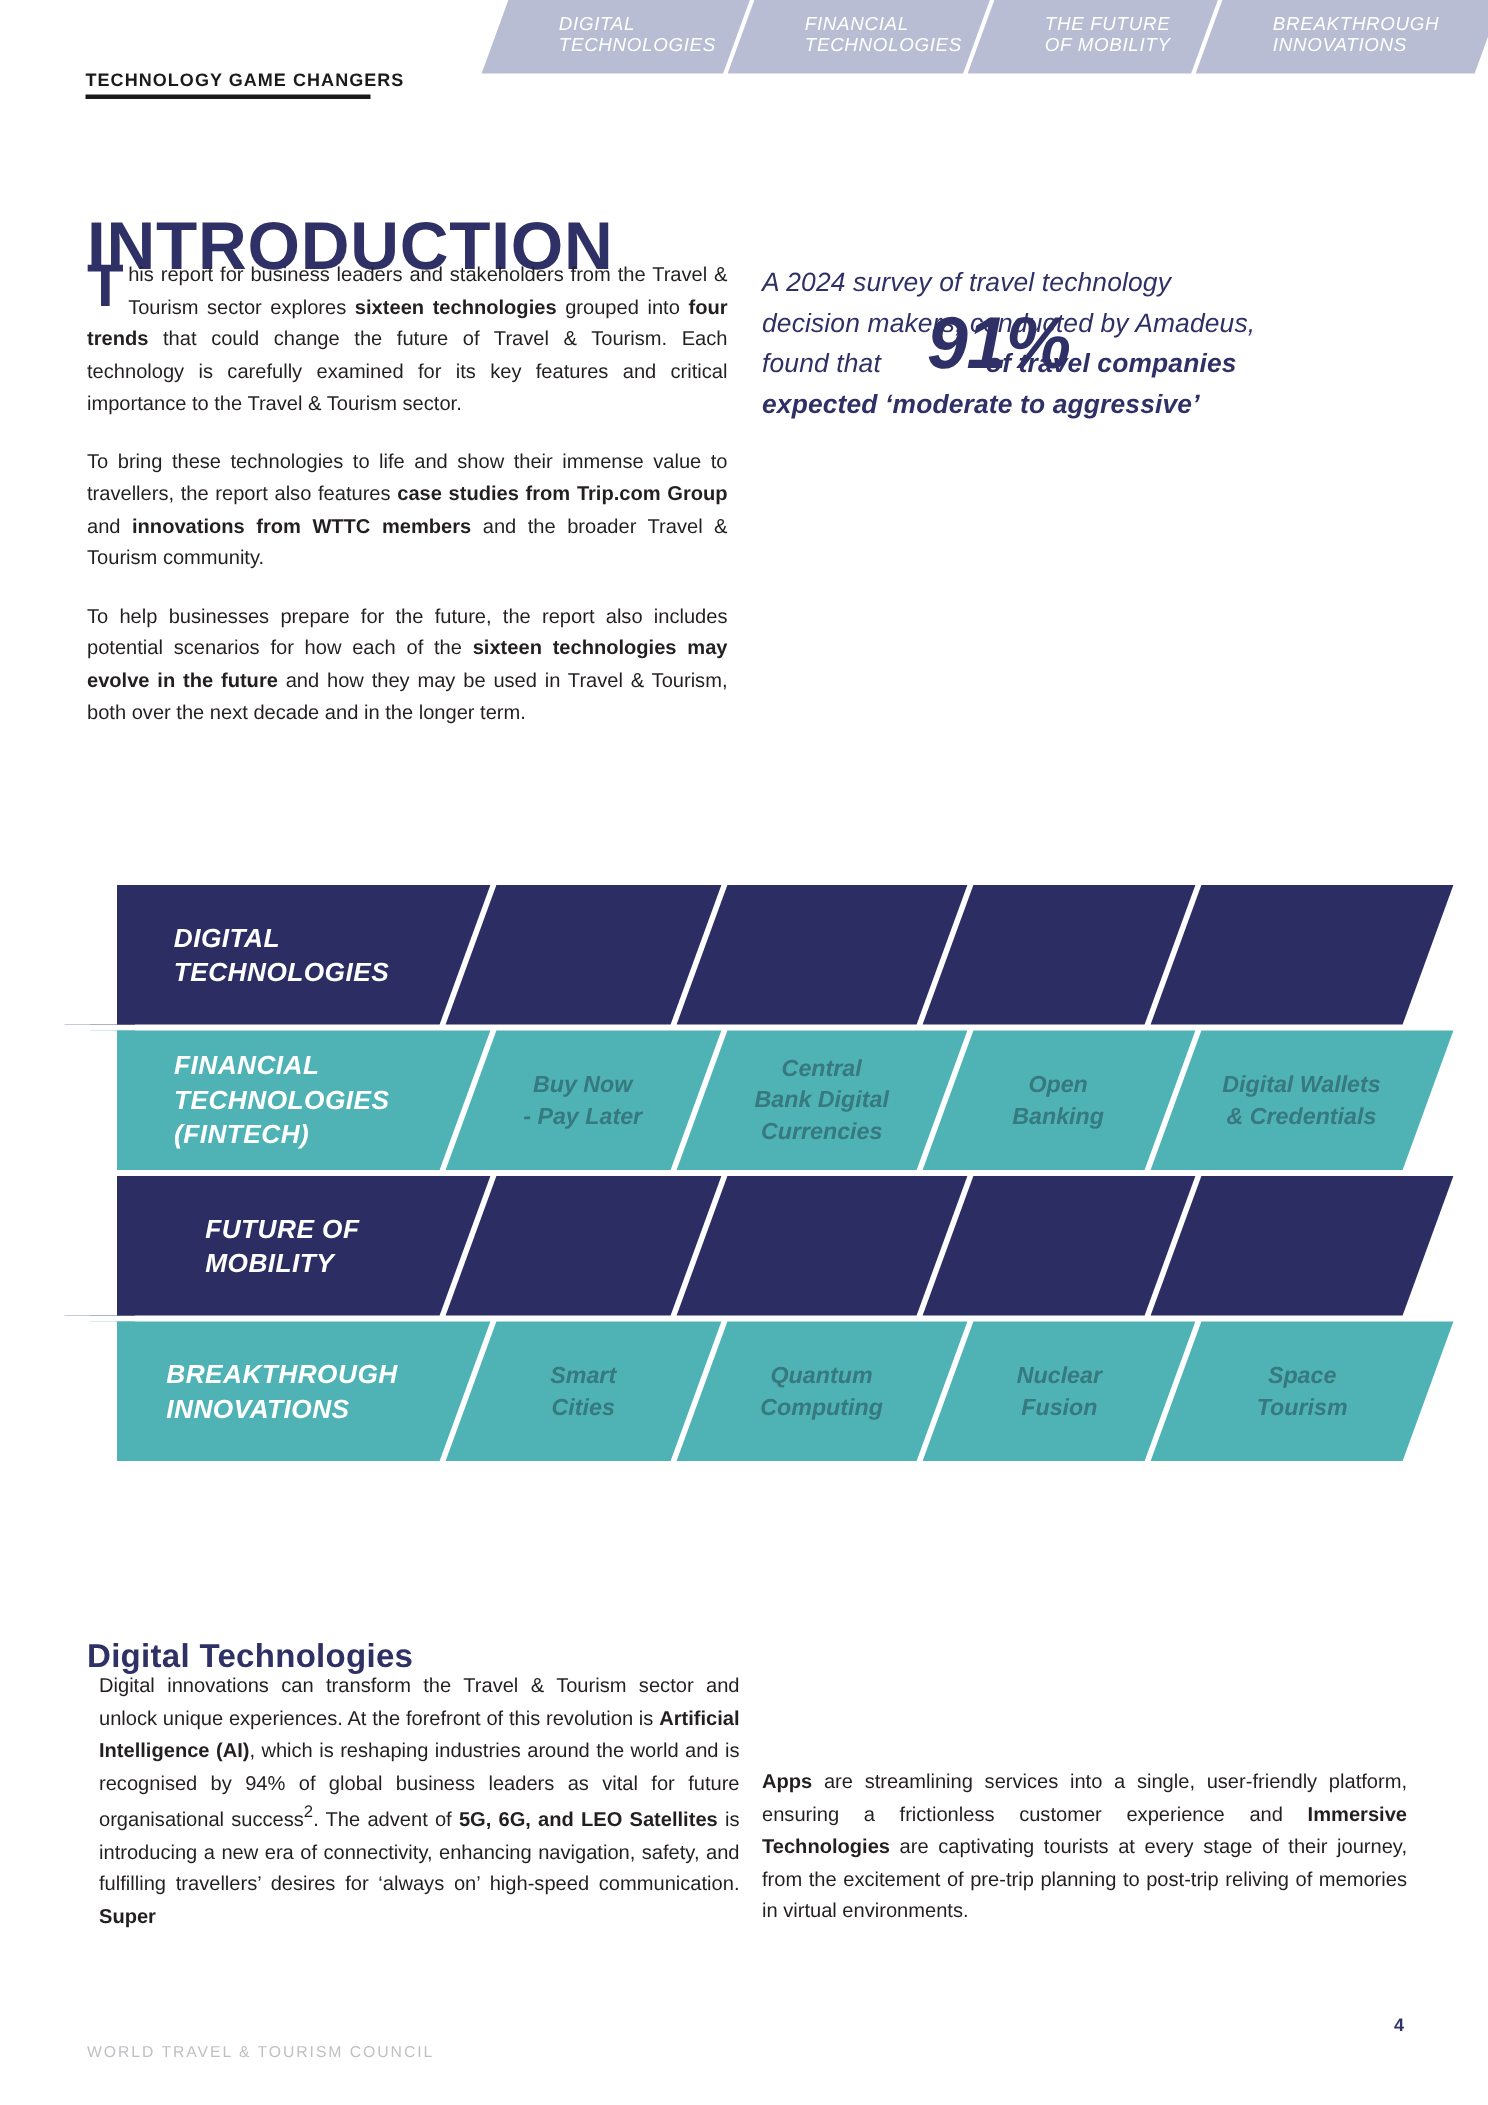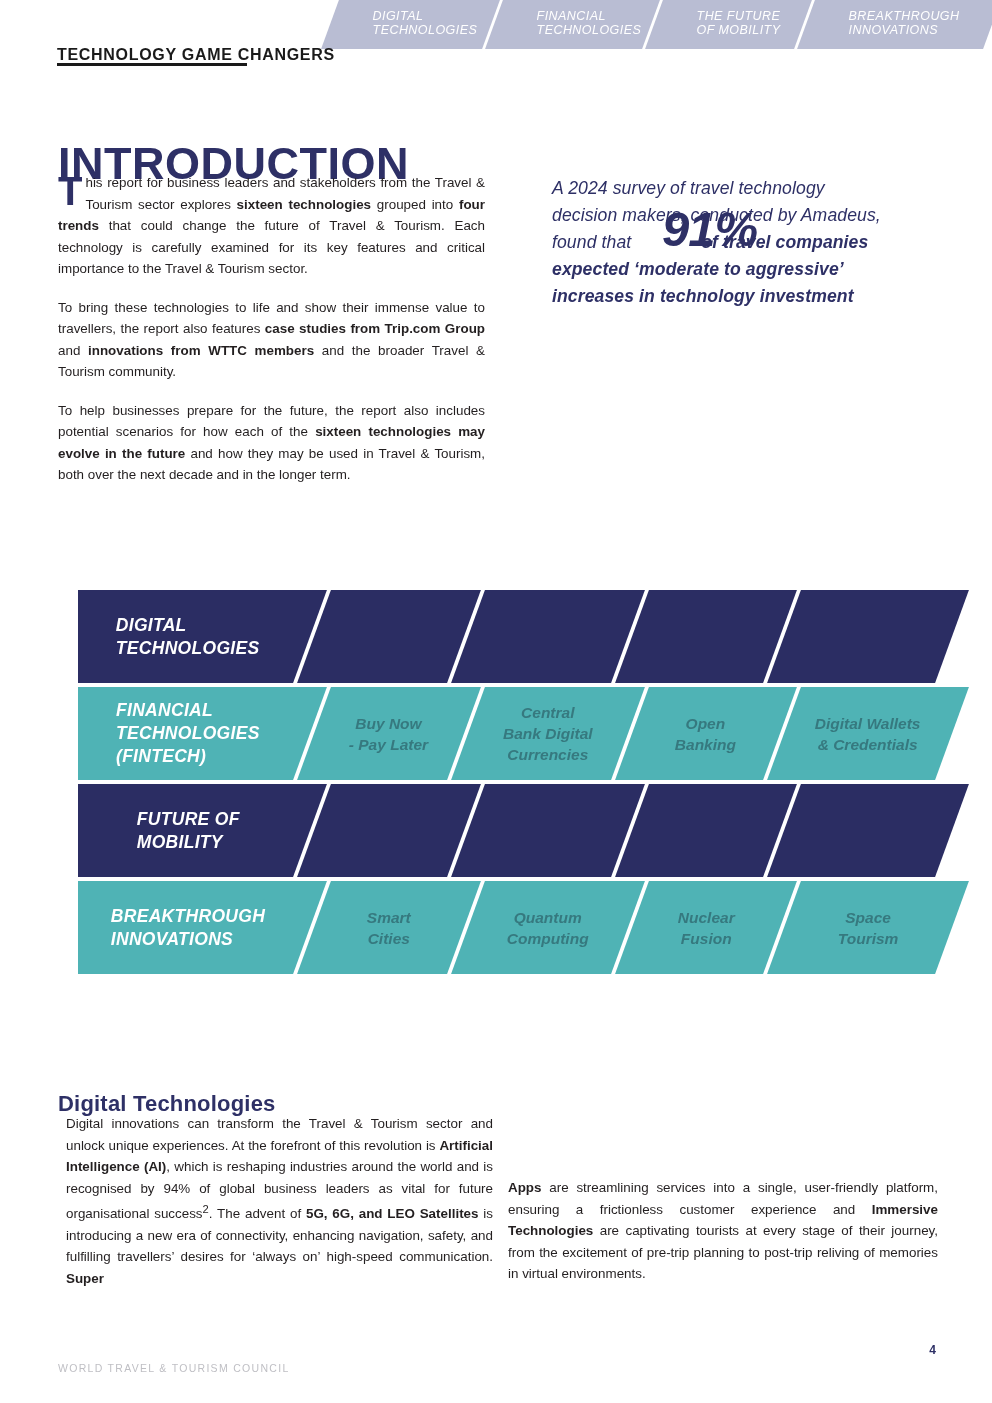--- a/index.html
+++ b/index.html
@@ -34,21 +34,21 @@
   .tab:first-child{ margin-left:0; }
   .tab:last-child{ margin-right:0; padding-right:0; width:200px; }
   .tab-inner{ transform:skewX(20deg); display:block; white-space:pre-line; }
   .tab.t1{ width:172px; }
   .tab.t2{ width:162px; }
   .tab.t3{ width:158px; }
 
   
   .brand{
     position:absolute; left:57px; top:46px;
-    font-size:16px; font-weight:bold; letter-spacing:.7px;
+    font-size:12px; font-weight:bold; letter-spacing:.7px;
     color:#1a1a1a;
   }
   .brand-rule{
     position:absolute; left:57px; top:63px;
     width:190px; height:3px; background:#1a1a1a;
   }
 
   
   .page-title{
     position:absolute; left:58px; top:108px;
@@ -83,21 +83,20 @@
   }
 
   
   .pullquote{
     position:relative;
     font-size:17.6px;
     line-height:27px;
     font-style:italic;
     color:#2e3066;
     letter-spacing:.1px;
-    margin-left:44px;
   }
   .pullquote .bold{ font-weight:bold; }
   .bignum{
     position:absolute;
     left:110px; top:34px;
     font-size:49px;
     font-weight:bold;
     font-style:italic;
     color:#2e3066;
     line-height:40px;
@@ -234,21 +233,20 @@
     <span><span>To help businesses prepare for the future, the report also includes potential scenarios for how each of the </span><b>sixteen technologies may evolve in the future</b><span> and how they may be used in Travel &amp; Tourism, both over the next decade and in the longer term.</span></span>
   </p>
 </div>
 
 <div class="col-right-top">
   <div class="pullquote">
     <div>A 2024 survey of travel technology</div>
     <div>decision makers, conducted by Amadeus,</div>
     <div><span>found that </span><span style="display:inline-block;width:60px;"></span><span class="bold"> of travel companies</span></div>
     <div class="bold">expected ‘moderate to aggressive’</div>
-    <div class="bold">increases in technology investment</div>
     <div class="bignum">91%</div>
   </div>
 </div>
 
 <div class="chevrons" id="chev-root">
     <div class="chev-row row-navy">
       <div class="row-cap-left"></div>
       <div class="chev head">
         <span class="chev-text">DIGITAL
 TECHNOLOGIES</span>

